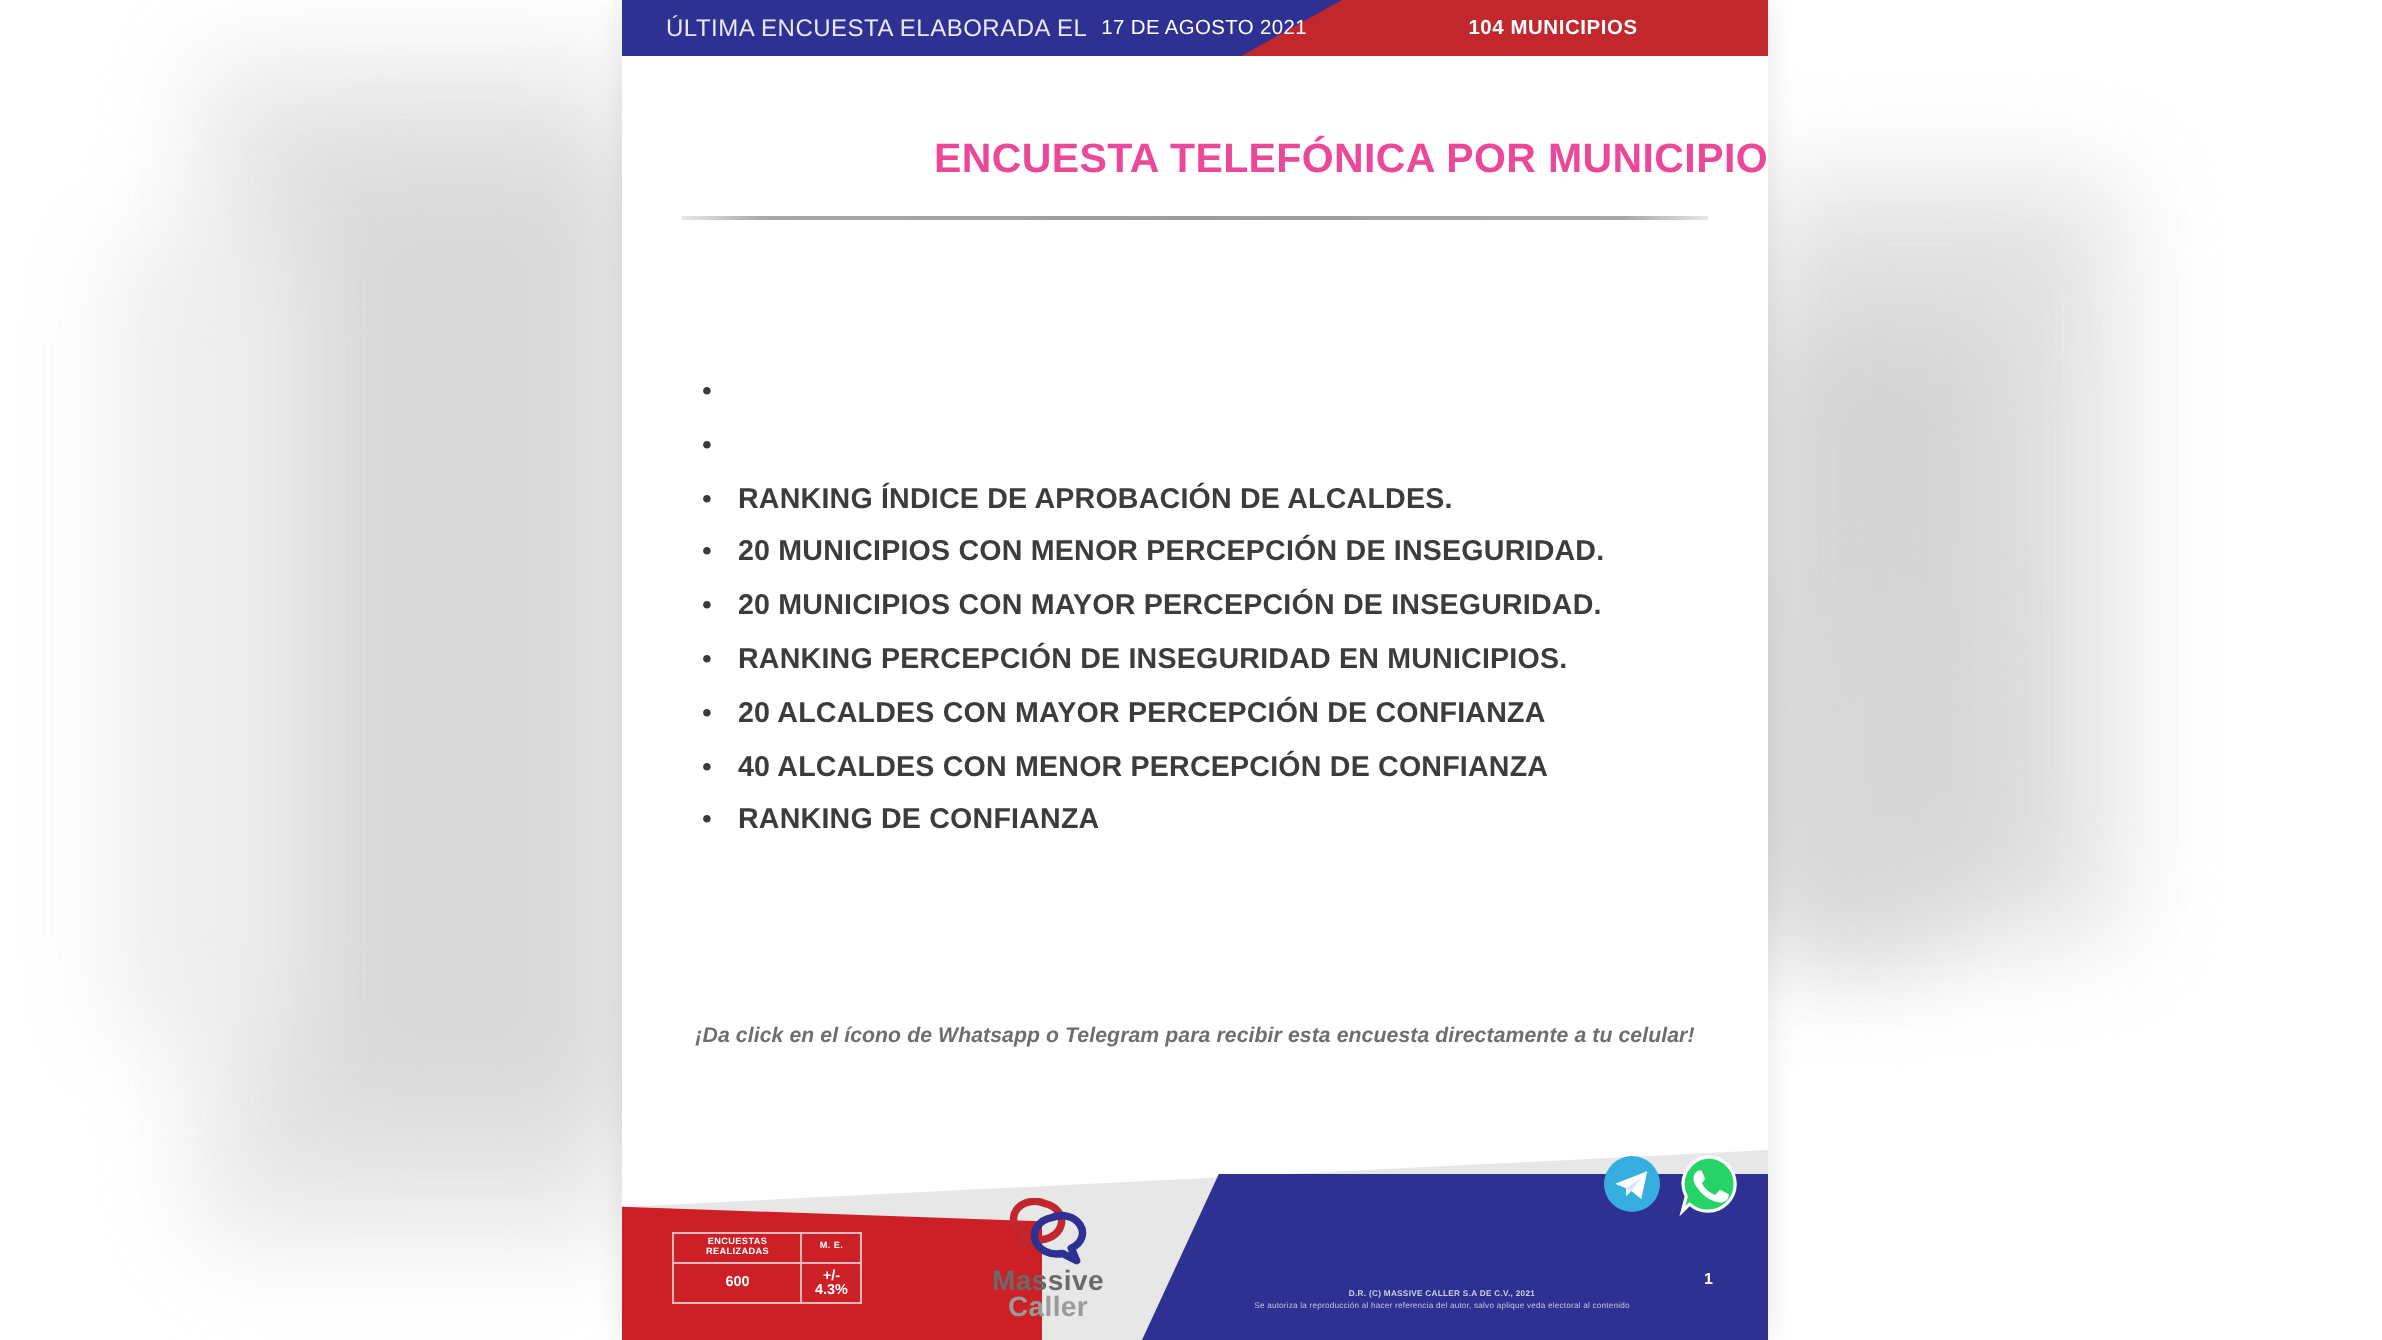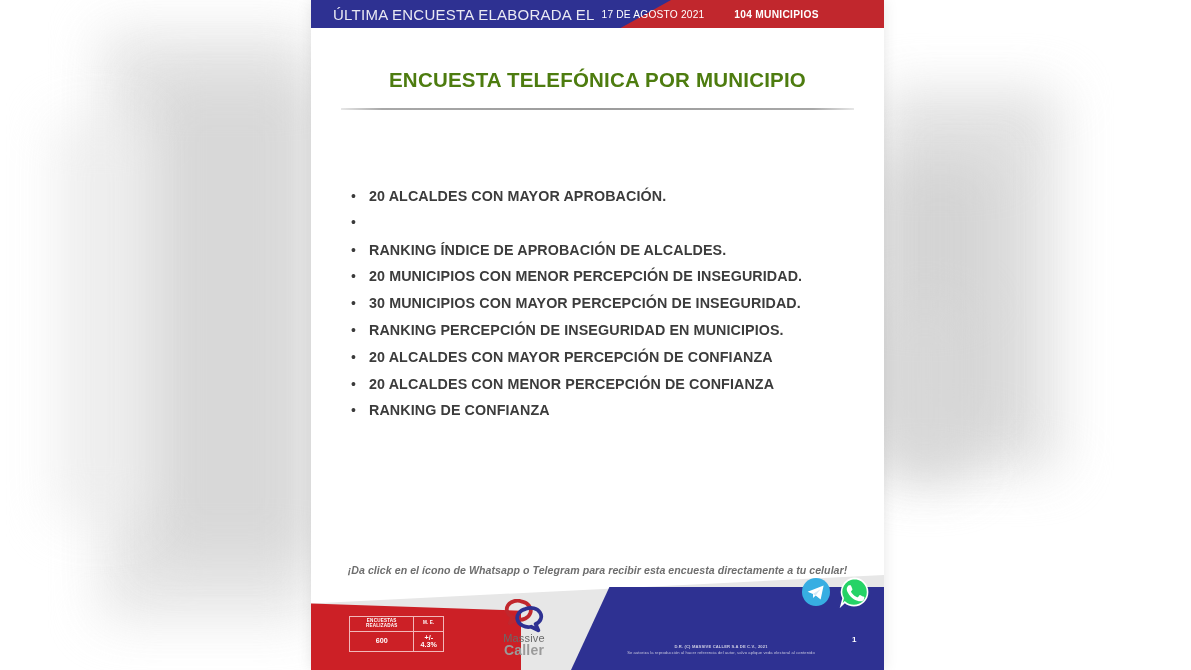--- a/index.html
+++ b/index.html
@@ -65,21 +65,21 @@
     position: absolute;
     left: 22px; top: 0;
     height: 28px;
     display: flex;
     align-items: center;
     gap: 7px;
     white-space: nowrap;
   }
   .hd-label {
     color: #e9e9f3;
-    font-size: 15px;
+    font-size: 12px;
     letter-spacing: .25px;
   }
   .hd-date {
     color: #ffffff;
     font-size: 10.2px;
     font-weight: normal;
     letter-spacing: .2px;
   }
   #header-muni {
     position: absolute;
@@ -93,24 +93,24 @@
     font-size: 10.2px;
     font-weight: bold;
     letter-spacing: .3px;
   }
 
   
   #slide-title {
     position: absolute;
     left: 0; top: 68px;
     width: 573px;
-    text-align: center;
+    text-align: right;
     font-size: 20.5px;
     font-weight: bold;
-    color: #4d7c0f;
+    color: #ec4899;
     letter-spacing: .2px;
   }
   #title-rule {
     position: absolute;
     left: 30px; top: 108px;
     width: 513px;
     height: 2px;
     background: linear-gradient(to right, #e7e7e7, #a8a8a8 8%, #9c9c9c 50%, #a8a8a8 92%, #e7e7e7);
   }
 
@@ -139,21 +139,21 @@
     font-size: 14.3px;
     font-weight: bold;
     color: #3c3c3c;
     letter-spacing: .1px;
     white-space: nowrap;
   }
 
   
   #cta-note {
     position: absolute;
-    left: 0; top: 564px;
+    left: 0; top: 512px;
     width: 573px;
     text-align: center;
     font-size: 10.6px;
     font-style: italic;
     font-weight: bold;
     color: #6e6e6e;
     letter-spacing: .05px;
   }
 
   
@@ -182,21 +182,21 @@
     position: absolute;
     left: 260px; top: 12px;
     width: 320px; height: 83px;
     background: #2e3192;
     clip-path: polygon(12% 0, 100% 0, 100% 100%, 0 100%);
   }
 
   
   #stat-table {
     position: absolute;
-    left: 38px; top: 41px;
+    left: 25px; top: 41px;
     width: 95px;
     border: 1px solid #f2b7b9;
     border-collapse: collapse;
     z-index: 5;
   }
   #stat-table td {
     border: 1px solid #f2b7b9;
     color: #ffffff;
     text-align: center;
     padding: 2px 1px;
@@ -208,21 +208,21 @@
   
   #logo-block {
     position: absolute;
     left: 176px; top: 24px;
     width: 74px;
     text-align: center;
     z-index: 6;
   }
   #logo-mark { width: 40px; height: 34px; margin: 0 auto; display: block; }
   .logo-word-1 {
-    font-size: 11px; font-weight: normal; color: #6a6a6a;
+    font-size: 14px; font-weight: bold; color: #6a6a6a;
     letter-spacing: .2px; line-height: 1;
   }
   .logo-word-2 {
     font-size: 14px; font-weight: bold; color: #9a9a9a;
     letter-spacing: .2px; line-height: 1; margin-top: -1px;
   }
 
   
   #contact-block {
     position: absolute;
@@ -284,48 +284,47 @@
     </div>
     <div id="header-muni">104 MUNICIPIOS</div>
   </div>
 
   <div id="slide-title">ENCUESTA TELEFÓNICA POR MUNICIPIO</div>
   <div id="title-rule"></div>
 
   <div id="bullet-list">
     <div class="bullet-row">
       <span class="bullet-dot">•</span>
-      <span class="bullet-text">20 ALCALDES CON MAYOR APROBACIÓN.</span>
     </div>
     <div class="bullet-row">
       <span class="bullet-dot">•</span>
     </div>
     <div class="bullet-row">
       <span class="bullet-dot">•</span>
       <span class="bullet-text">RANKING ÍNDICE DE APROBACIÓN DE ALCALDES.</span>
     </div>
     <div class="bullet-row">
       <span class="bullet-dot">•</span>
       <span class="bullet-text">20 MUNICIPIOS CON MENOR PERCEPCIÓN DE INSEGURIDAD.</span>
     </div>
     <div class="bullet-row">
       <span class="bullet-dot">•</span>
-      <span class="bullet-text">30 MUNICIPIOS CON MAYOR PERCEPCIÓN DE INSEGURIDAD.</span>
+      <span class="bullet-text">20 MUNICIPIOS CON MAYOR PERCEPCIÓN DE INSEGURIDAD.</span>
     </div>
     <div class="bullet-row">
       <span class="bullet-dot">•</span>
       <span class="bullet-text">RANKING PERCEPCIÓN DE INSEGURIDAD EN MUNICIPIOS.</span>
     </div>
     <div class="bullet-row">
       <span class="bullet-dot">•</span>
       <span class="bullet-text">20 ALCALDES CON MAYOR PERCEPCIÓN DE CONFIANZA</span>
     </div>
     <div class="bullet-row">
       <span class="bullet-dot">•</span>
-      <span class="bullet-text">20 ALCALDES CON MENOR PERCEPCIÓN DE CONFIANZA</span>
+      <span class="bullet-text">40 ALCALDES CON MENOR PERCEPCIÓN DE CONFIANZA</span>
     </div>
     <div class="bullet-row">
       <span class="bullet-dot">•</span>
       <span class="bullet-text">RANKING DE CONFIANZA</span>
     </div>
   </div>
 
   <div id="cta-note">¡Da click en el ícono de Whatsapp o Telegram para recibir esta encuesta directamente a tu celular!</div>
 
   <div id="footer">

